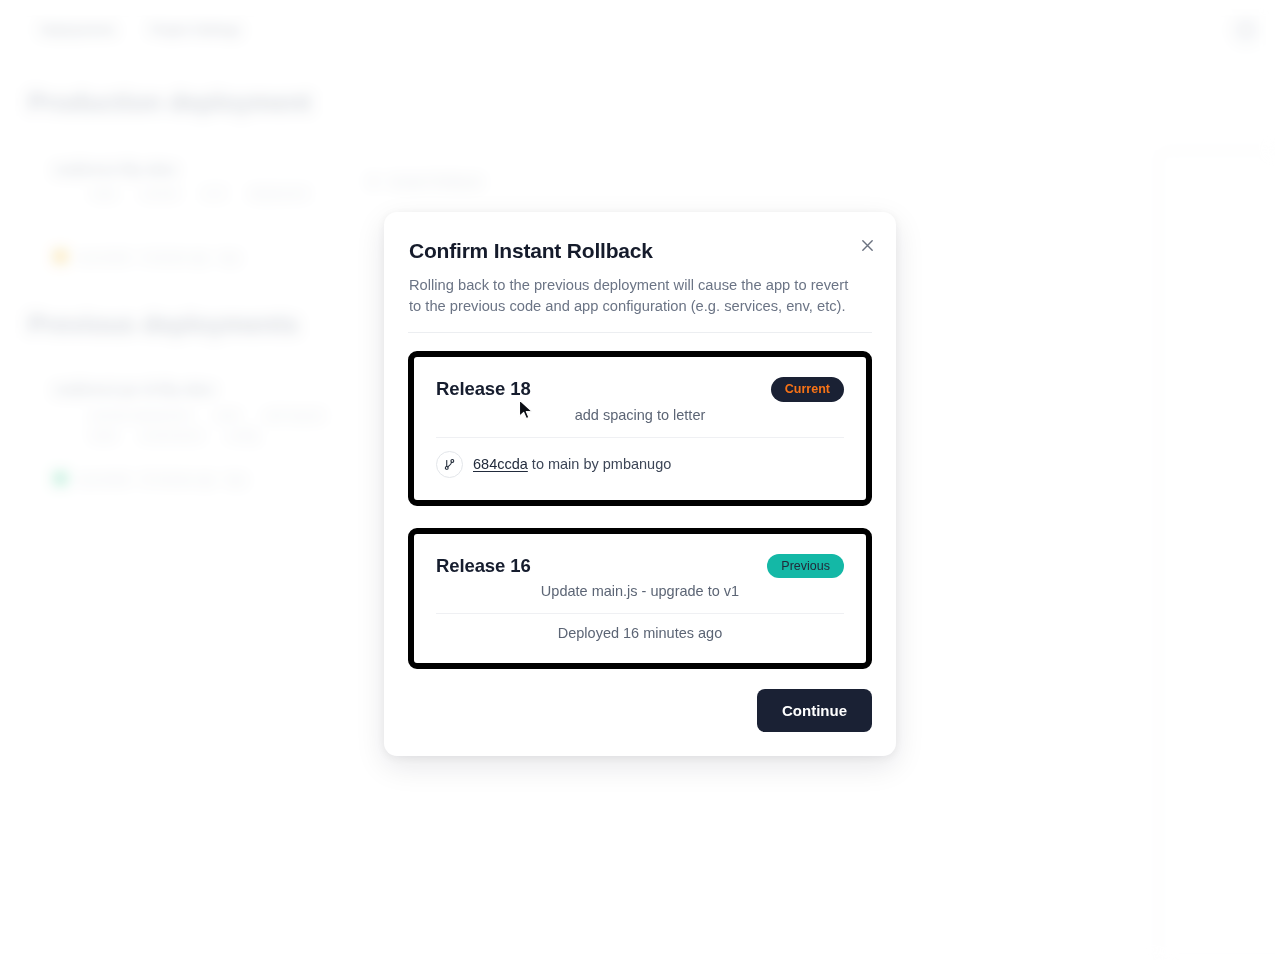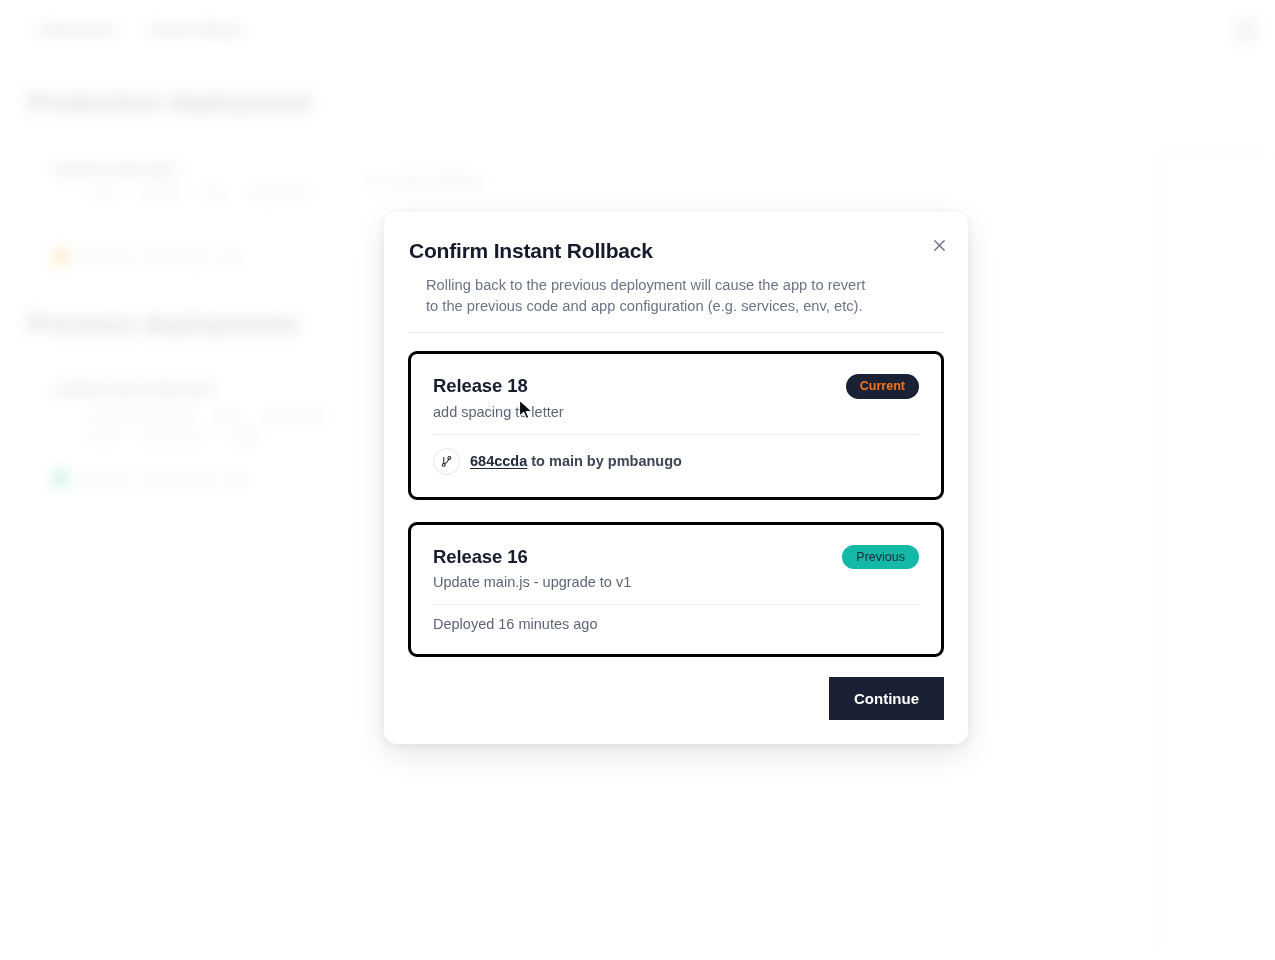--- a/index.html
+++ b/index.html
@@ -110,21 +110,21 @@
     border: 1px solid #f0f1f3;
     border-radius: 12px;
     background: #fff;
   }
 
   
   #modal {
     position: absolute;
     left: 384px;
     top: 212px;
-    width: 584px;
+    width: 512px;
     background: #ffffff;
     border-radius: 13px;
     box-shadow: 0 10px 30px rgba(16, 24, 40, .10),
                 0 2px 8px rgba(16, 24, 40, .06);
     padding: 27px 24px 24px 24px;
   }
 
   .close-btn {
     position: absolute;
     top: 19px; right: 15px;
@@ -144,37 +144,38 @@
     font-weight: 700;
     color: #151b2b;
     letter-spacing: -.2px;
     margin: 0 0 12px 1px;
   }
 
   .modal-desc {
     font-size: 14.7px;
     line-height: 20.5px;
     color: #6b7485;
-    margin-left: 18px;
+    margin-left: 1px;
     max-width: 452px;
   }
 
   .modal-rule {
     height: 1px;
     background: #eceef1;
     margin: 16px 0 0 0;
   }
 
   .cards { padding-top: 18px; }
 
   .rel-card {
-    border: 3px solid #000000;
+    border: 6px solid #000000;
     border-radius: 9px;
     background: #ffffff;
     padding: 20px 22px 22px 22px;
+    text-align: center;
   }
   .rel-card + .rel-card { margin-top: 22px; }
 
   .rel-head {
     display: flex;
     align-items: center;
     justify-content: space-between;
   }
   .rel-name {
     font-size: 18.5px;
@@ -207,21 +208,20 @@
   }
 
   .rel-commit {
     display: flex;
     align-items: center;
     gap: 10px;
     margin-top: 13px;
     font-size: 14.5px;
     color: #3d4char;
     color: #3d4657;
-    font-weight: bold;
   }
   .git-circle {
     width: 27px; height: 27px;
     min-width: 27px;
     border-radius: 50%;
     border: 1px solid #e3e6ea;
     display: flex;
     align-items: center;
     justify-content: center;
     background: #fff;
@@ -242,21 +242,21 @@
 
   .footer {
     display: flex;
     justify-content: flex-end;
     padding-top: 20px;
   }
   .continue-btn {
     background: #1a2134;
     color: #ffffff;
     border: none;
-    border-radius: 0;
+    border-radius: 8px;
     font-size: 15px;
     font-weight: 700;
     font-family: "Liberation Sans", sans-serif;
     padding: 13px 25px;
     cursor: pointer;
   }
 
   
   #cursor {
     position: absolute;

